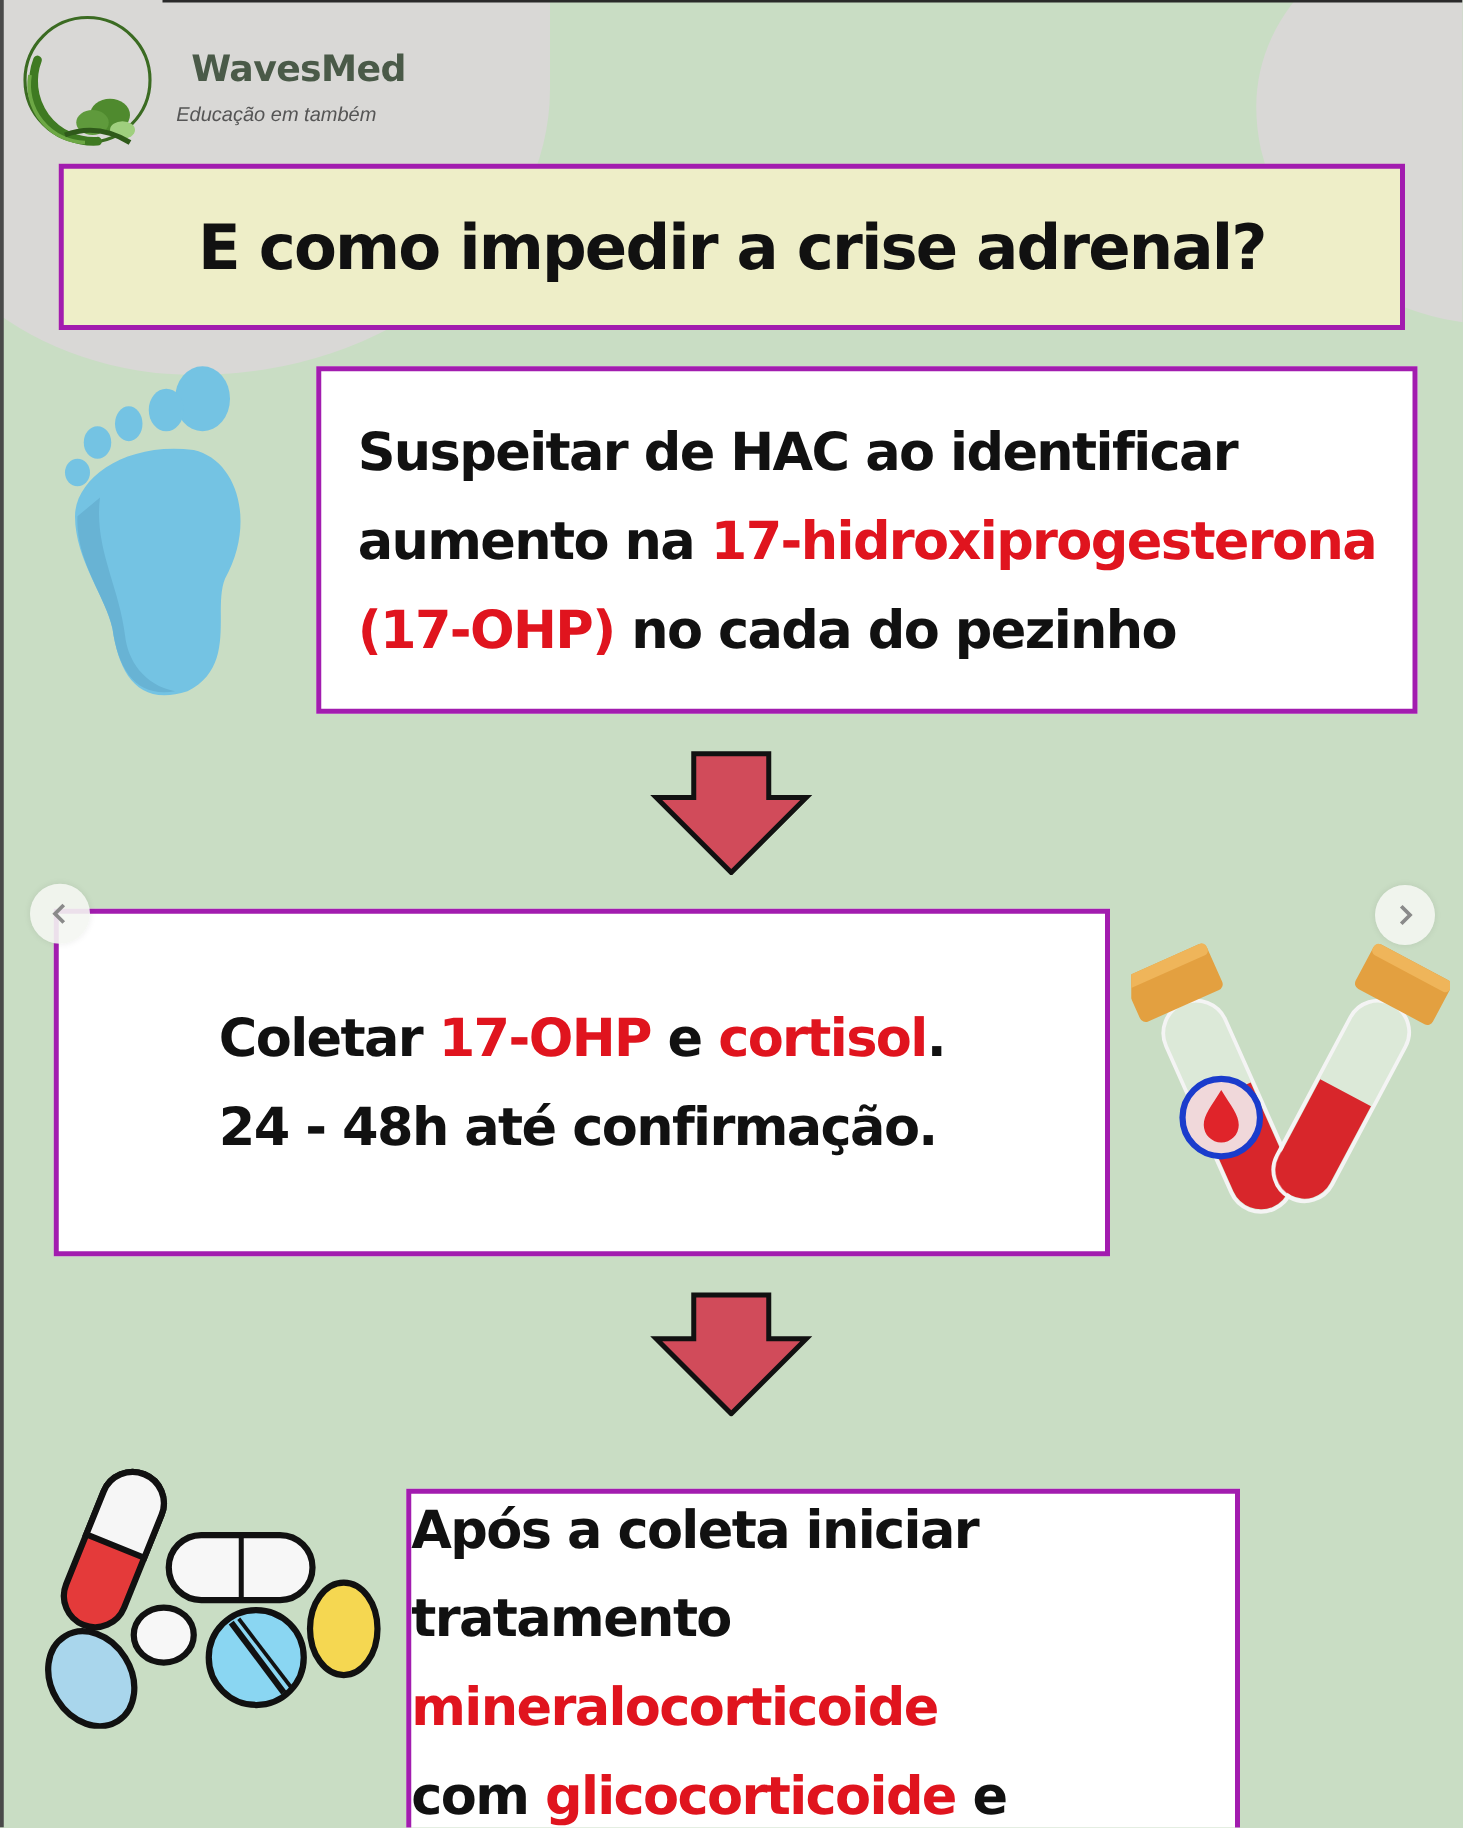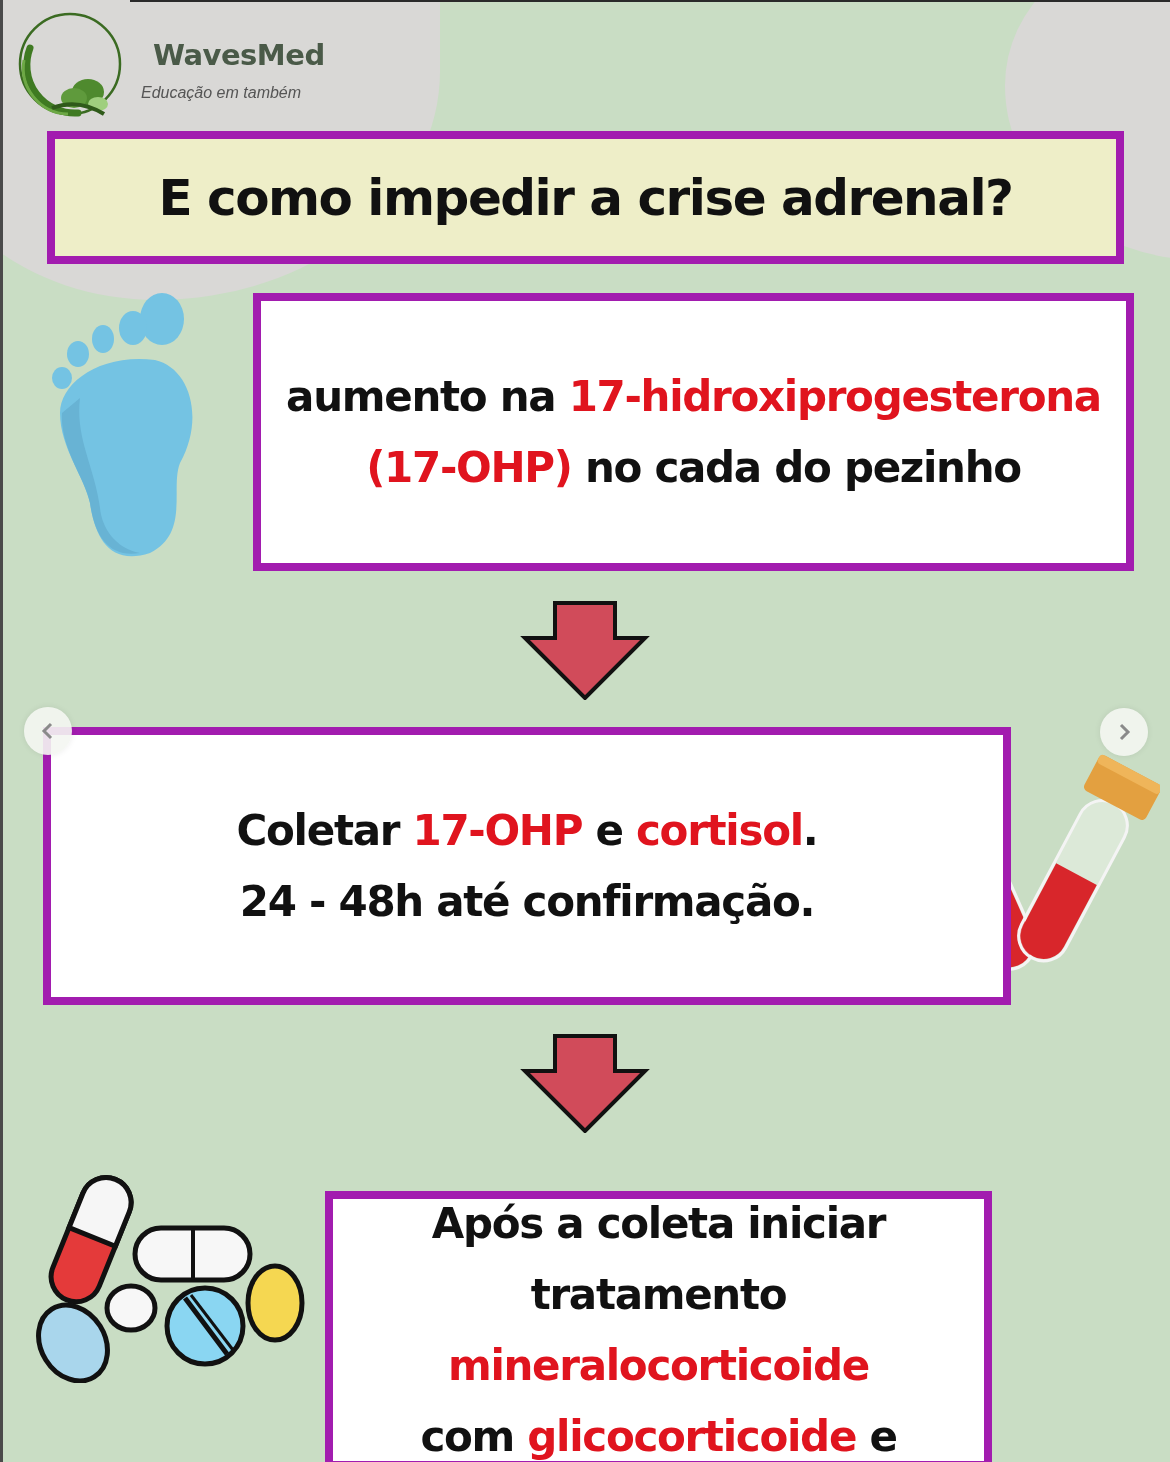--- a/index.html
+++ b/index.html
@@ -10,24 +10,24 @@
   .frame-top { position: absolute; left: 130px; top: 0; width: 1040px; height: 2px; background: #2a2a2a; z-index: 20; }
 
   .blob { position: absolute; background: #d9d8d6; z-index: 0; }
   .blob-left { left: -80px; top: -120px; width: 520px; height: 420px; border-radius: 0 0 60% 50%; }
   .blob-right { left: 1005px; top: -60px; width: 360px; height: 320px; border-radius: 50% 0 0 60%; }
 
   .logo { position: absolute; left: 8px; top: 8px; width: 120px; height: 115px; z-index: 5; }
   .brand-name { position: absolute; left: 153px; top: 38px; font-size: 29px; font-weight: bold; color: #4a5a48; z-index: 5; font-family: "DejaVu Sans", sans-serif; letter-spacing: -0.5px; }
   .brand-tagline { position: absolute; left: 141px; top: 84px; font-size: 16px; font-style: italic; color: #555; z-index: 5; }
 
-  .box { position: absolute; border: 8px solid #a21caf; background: #fff; z-index: 4; display: flex; align-items: center; justify-content: center; text-align: center; color: #111; font-family: "DejaVu Sans", sans-serif; font-weight: bold; }
+  .box { position: absolute; border: 4px solid #a21caf; background: #fff; z-index: 4; display: flex; align-items: center; justify-content: center; color: #111; font-family: "DejaVu Sans", sans-serif; font-weight: bold; }
   .title-box { left: 47px; top: 131px; width: 1077px; height: 133px; background: #eeeec8; font-size: 50px; letter-spacing: -1.5px; }
   .step1 { left: 253px; top: 293px; width: 881px; height: 278px; font-size: 42px; line-height: 71px; letter-spacing: -1.3px; }
-  .step2 { left: 43px; top: 727px; width: 968px; height: 278px; font-size: 42px; line-height: 71px; letter-spacing: -1.3px; }
+  .step2 { left: 43px; top: 727px; width: 845px; height: 278px; font-size: 42px; line-height: 71px; letter-spacing: -1.3px; }
   .step3 { left: 325px; top: 1159px; width: 667px; height: 278px; font-size: 42px; line-height: 71px; letter-spacing: -1.3px; margin-top: 32px; }
   .hl { color: #e0141e; }
 
   .arrow { position: absolute; z-index: 4; width: 130px; height: 100px; }
   .arrow1 { left: 520px; top: 600px; }
   .arrow2 { left: 520px; top: 1033px; }
 
   .foot { position: absolute; left: 40px; top: 288px; width: 155px; height: 272px; z-index: 3; }
   .tubes { position: absolute; left: 905px; top: 740px; width: 255px; height: 255px; z-index: 3; }
   .pills { position: absolute; left: 35px; top: 1168px; width: 280px; height: 215px; z-index: 3; }
@@ -66,20 +66,21 @@
   <ellipse cx="93" cy="40" rx="14" ry="17" fill="#74c3e3"></ellipse>
   <ellipse cx="63" cy="51" rx="11" ry="14" fill="#74c3e3"></ellipse>
   <ellipse cx="38" cy="66" rx="11" ry="13" fill="#74c3e3"></ellipse>
   <ellipse cx="22" cy="90" rx="10" ry="11" fill="#74c3e3"></ellipse>
   <path d="M115 72 C150 80 165 130 140 175 C130 200 150 245 110 265 C70 278 55 250 50 215 C45 190 20 160 20 125 C20 95 60 65 115 72 Z" fill="#74c3e3"></path>
   <path d="M40 110 C35 150 55 180 60 220 C62 240 75 260 100 265 C70 270 55 250 50 215 C45 190 20 160 22 125 Z" fill="#68b3d4"></path>
 </svg>
 
 <div class="box step1">
   <div>
+    <div><span>Suspeitar de HAC ao identificar</span></div>
     <div><span>aumento na </span><span class="hl">17-hidroxiprogesterona</span></div>
     <div><span class="hl">(17-OHP)</span><span> no cada do pezinho</span></div>
   </div>
 </div>
 
 <svg class="arrow arrow1" viewBox="0 0 130 100">
   <polygon points="35,3 95,3 95,38 125,38 65,98 5,38 35,38" fill="#d14b5a" stroke="#111" stroke-width="4" stroke-linejoin="miter"></polygon>
 </svg>
 
 <div class="box step2">

